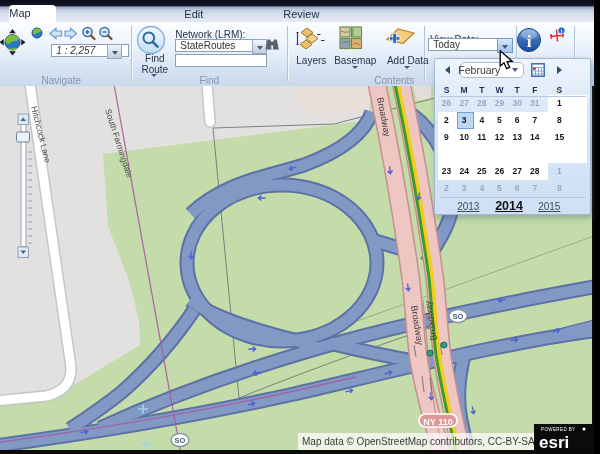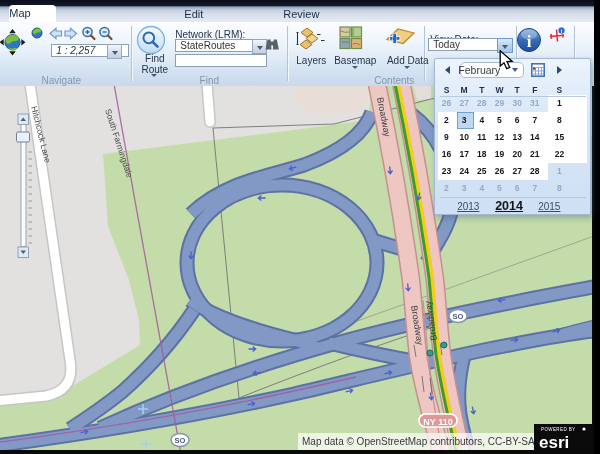--- a/index.html
+++ b/index.html
@@ -373,29 +373,20 @@
     </div>
     <div class="crow" style="top:70px;">
       <span style="left:-2.85px;">9</span>
         <span style="left:14.85px;">10</span>
         <span style="left:32.45px;">11</span>
         <span style="left:50.15px;">12</span>
         <span style="left:67.85px;">13</span>
         <span style="left:85.45px;">14</span>
         <span style="left:110.15px;">15</span>
     </div>
-    <div class="crow" style="top:87px;">
-      <span style="left:-2.85px;">16</span>
-        <span style="left:14.85px;">17</span>
-        <span style="left:32.45px;">18</span>
-        <span style="left:50.15px;">19</span>
-        <span style="left:67.85px;">20</span>
-        <span style="left:85.45px;">21</span>
-        <span style="left:110.15px;">22</span>
-    </div>
     <div class="crow" style="top:104px;">
       <span style="left:-2.85px;">23</span>
         <span style="left:14.85px;">24</span>
         <span style="left:32.45px;">25</span>
         <span style="left:50.15px;">26</span>
         <span style="left:67.85px;">27</span>
         <span style="left:85.45px;">28</span>
         <span class="o" style="left:110.15px;">1</span>
     </div>
     <div class="crow" style="top:121px;">

